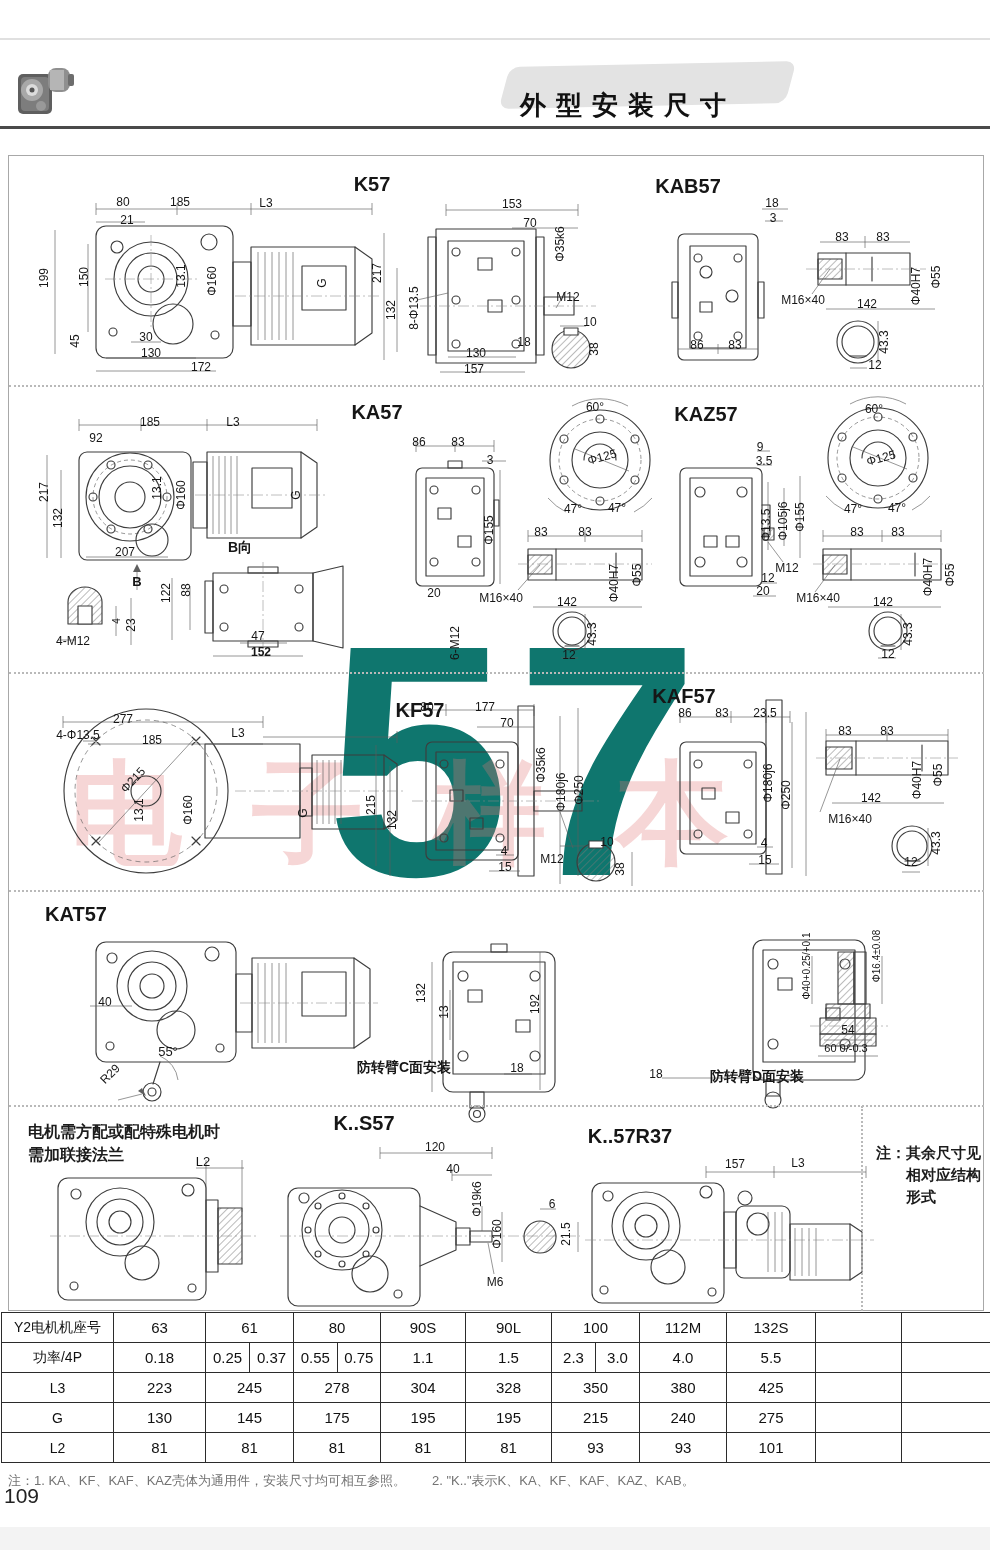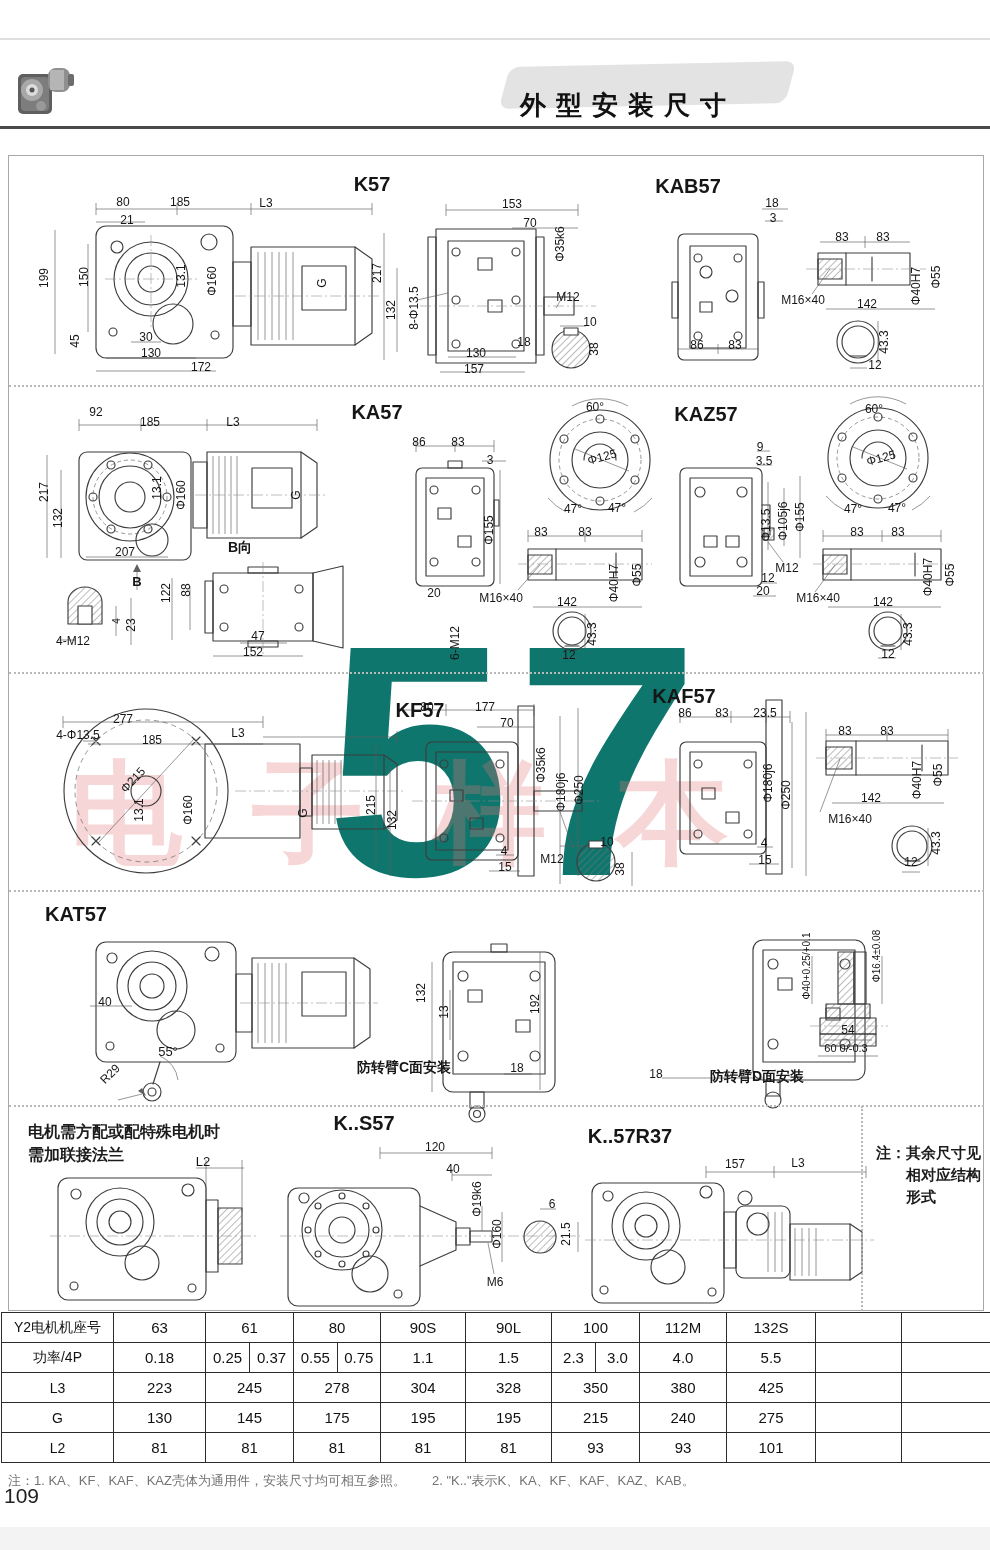--- a/index.html
+++ b/index.html
@@ -505,37 +505,37 @@
       <span class="lbl" style="left: 697px; top: 345px; transform: translate(-50%, -50%);">86</span>
       <span class="lbl" style="left: 735px; top: 345px; transform: translate(-50%, -50%);">83</span>
       <span class="lbl" style="left: 842px; top: 237px; transform: translate(-50%, -50%);">83</span>
       <span class="lbl" style="left: 883px; top: 237px; transform: translate(-50%, -50%);">83</span>
       <span class="lbl" style="left: 803px; top: 300px; transform: translate(-50%, -50%);">M16×40</span>
       <span class="lbl" style="left: 867px; top: 304px; transform: translate(-50%, -50%);">142</span>
       <span class="lbl" style="left: 916px; top: 286px; transform: translate(-50%, -50%) rotate(-90deg);">Φ40H7</span>
       <span class="lbl" style="left: 936px; top: 277px; transform: translate(-50%, -50%) rotate(-90deg);">Φ55</span>
       <span class="lbl" style="left: 884px; top: 342px; transform: translate(-50%, -50%) rotate(-90deg);">43.3</span>
       <span class="lbl" style="left: 875px; top: 365px; transform: translate(-50%, -50%);">12</span>
-      <span class="lbl" style="left: 96px; top: 412px; transform: translate(-50%, -50%); text-align: right;">92</span>
+      <span class="lbl" style="left: 96px; top: 438px; transform: translate(-50%, -50%); text-align: right;">92</span>
       <span class="lbl" style="left: 150px; top: 422px; transform: translate(-50%, -50%);">185</span>
       <span class="lbl" style="left: 233px; top: 422px; transform: translate(-50%, -50%);">L3</span>
       <span class="lbl" style="left: 44px; top: 492px; transform: translate(-50%, -50%) rotate(-90deg);">217</span>
       <span class="lbl" style="left: 58px; top: 518px; transform: translate(-50%, -50%) rotate(-90deg);">132</span>
       <span class="lbl" style="left: 157px; top: 488px; transform: translate(-50%, -50%) rotate(-90deg);">13.1</span>
       <span class="lbl" style="left: 181px; top: 495px; transform: translate(-50%, -50%) rotate(-90deg);">Φ160</span>
       <span class="lbl" style="left: 296px; top: 495px; transform: translate(-50%, -50%) rotate(-90deg);">G</span>
       <span class="lbl" style="left: 125px; top: 552px; transform: translate(-50%, -50%);">207</span>
       <span class="lbl b" style="left: 137px; top: 581px; font-size: 13px; transform: translate(-50%, -50%);">B</span>
       <span class="lbl" style="left: 166px; top: 593px; transform: translate(-50%, -50%) rotate(-90deg);">122</span>
       <span class="lbl" style="left: 186px; top: 590px; transform: translate(-50%, -50%) rotate(-90deg);">88</span>
       <span class="lbl" style="left: 116px; top: 621px; font-size: 10px; transform: translate(-50%, -50%) rotate(-90deg);">4</span>
       <span class="lbl" style="left: 131px; top: 625px; transform: translate(-50%, -50%) rotate(-90deg);">23</span>
       <span class="lbl" style="left: 73px; top: 641px; transform: translate(-50%, -50%);">4-M12</span>
       <span class="lbl" style="left: 258px; top: 636px; transform: translate(-50%, -50%);">47</span>
-      <span class="lbl" style="left: 253px; top: 652px; transform: translate(-50%, -50%);">152</span>
+      <span class="lbl" style="left: 261px; top: 652px; transform: translate(-50%, -50%); font-weight: bold;">152</span>
       <span class="lbl" style="left: 419px; top: 442px; transform: translate(-50%, -50%);">86</span>
       <span class="lbl" style="left: 458px; top: 442px; transform: translate(-50%, -50%);">83</span>
       <span class="lbl" style="left: 490px; top: 460px; transform: translate(-50%, -50%);">3</span>
       <span class="lbl" style="left: 489px; top: 530px; transform: translate(-50%, -50%) rotate(-90deg);">Φ155</span>
       <span class="lbl" style="left: 595px; top: 407px; transform: translate(-50%, -50%);">60°</span>
       <span class="lbl" style="left: 602px; top: 457px; transform: translate(-50%, -50%) rotate(-15deg);">Φ125</span>
       <span class="lbl" style="left: 573px; top: 509px; transform: translate(-50%, -50%);">47°</span>
       <span class="lbl" style="left: 617px; top: 508px; transform: translate(-50%, -50%);">47°</span>
       <span class="lbl" style="left: 434px; top: 593px; transform: translate(-50%, -50%);">20</span>
       <span class="lbl" style="left: 455px; top: 643px; transform: translate(-50%, -50%) rotate(-90deg);">6-M12</span>

